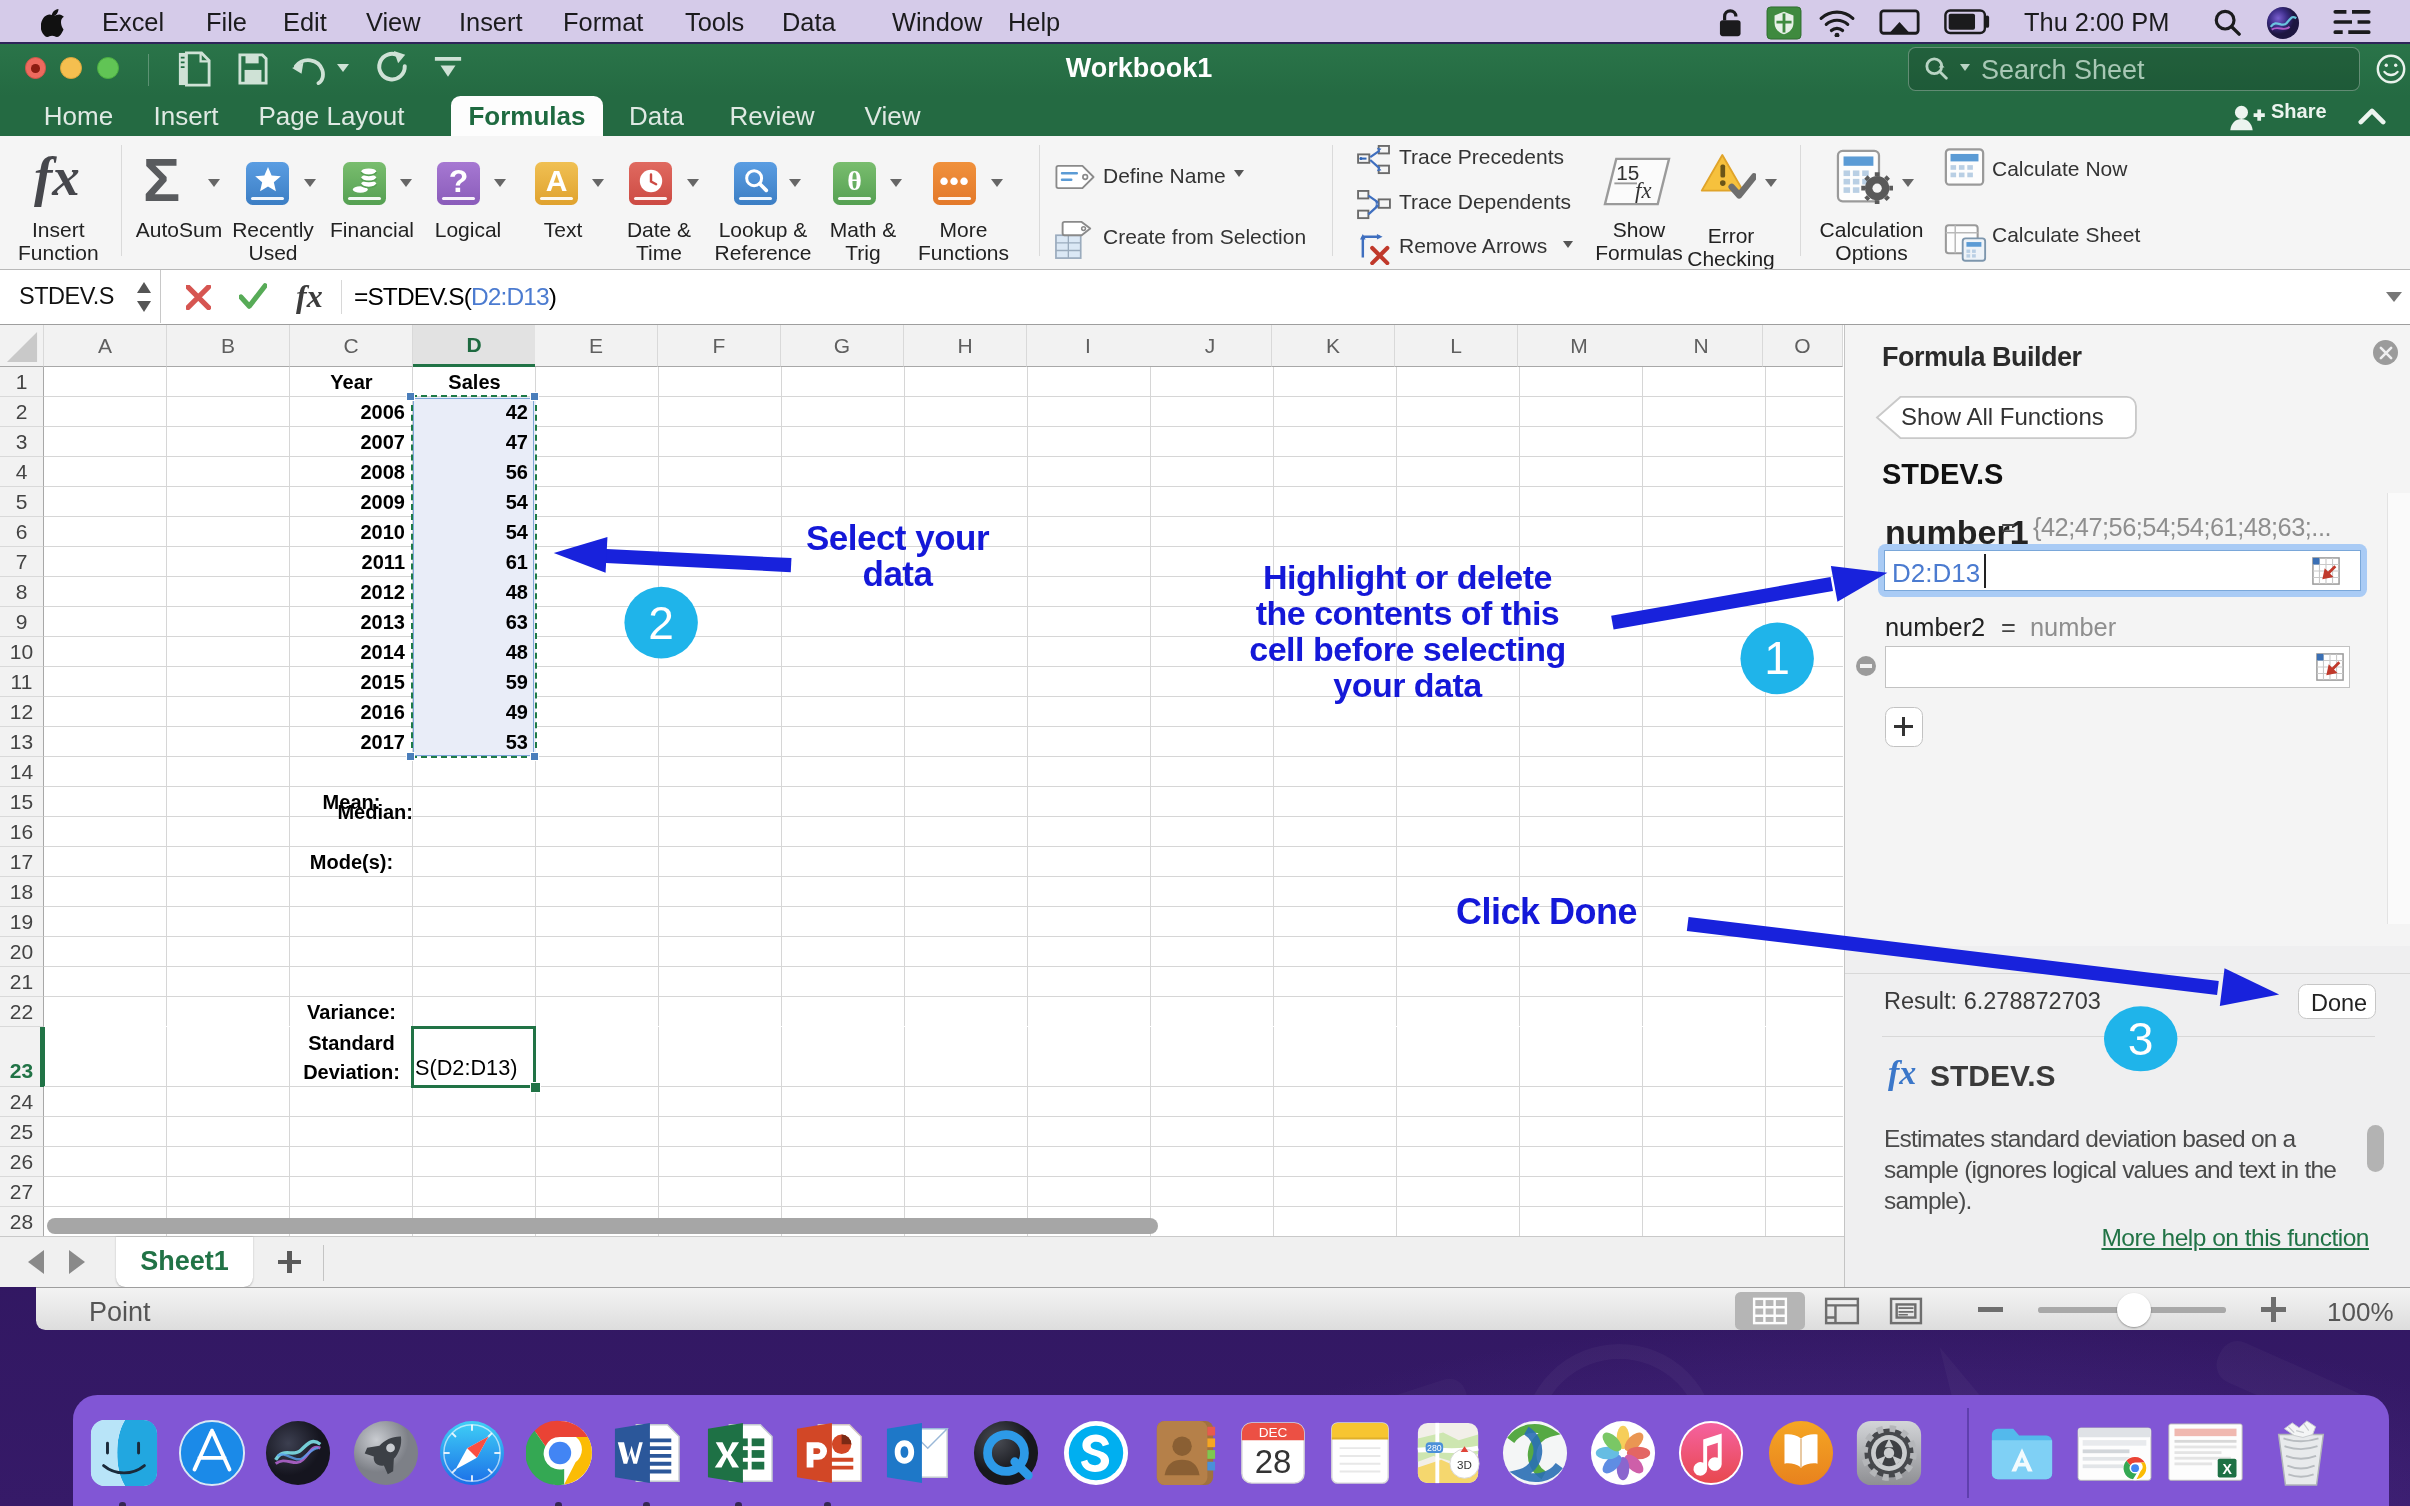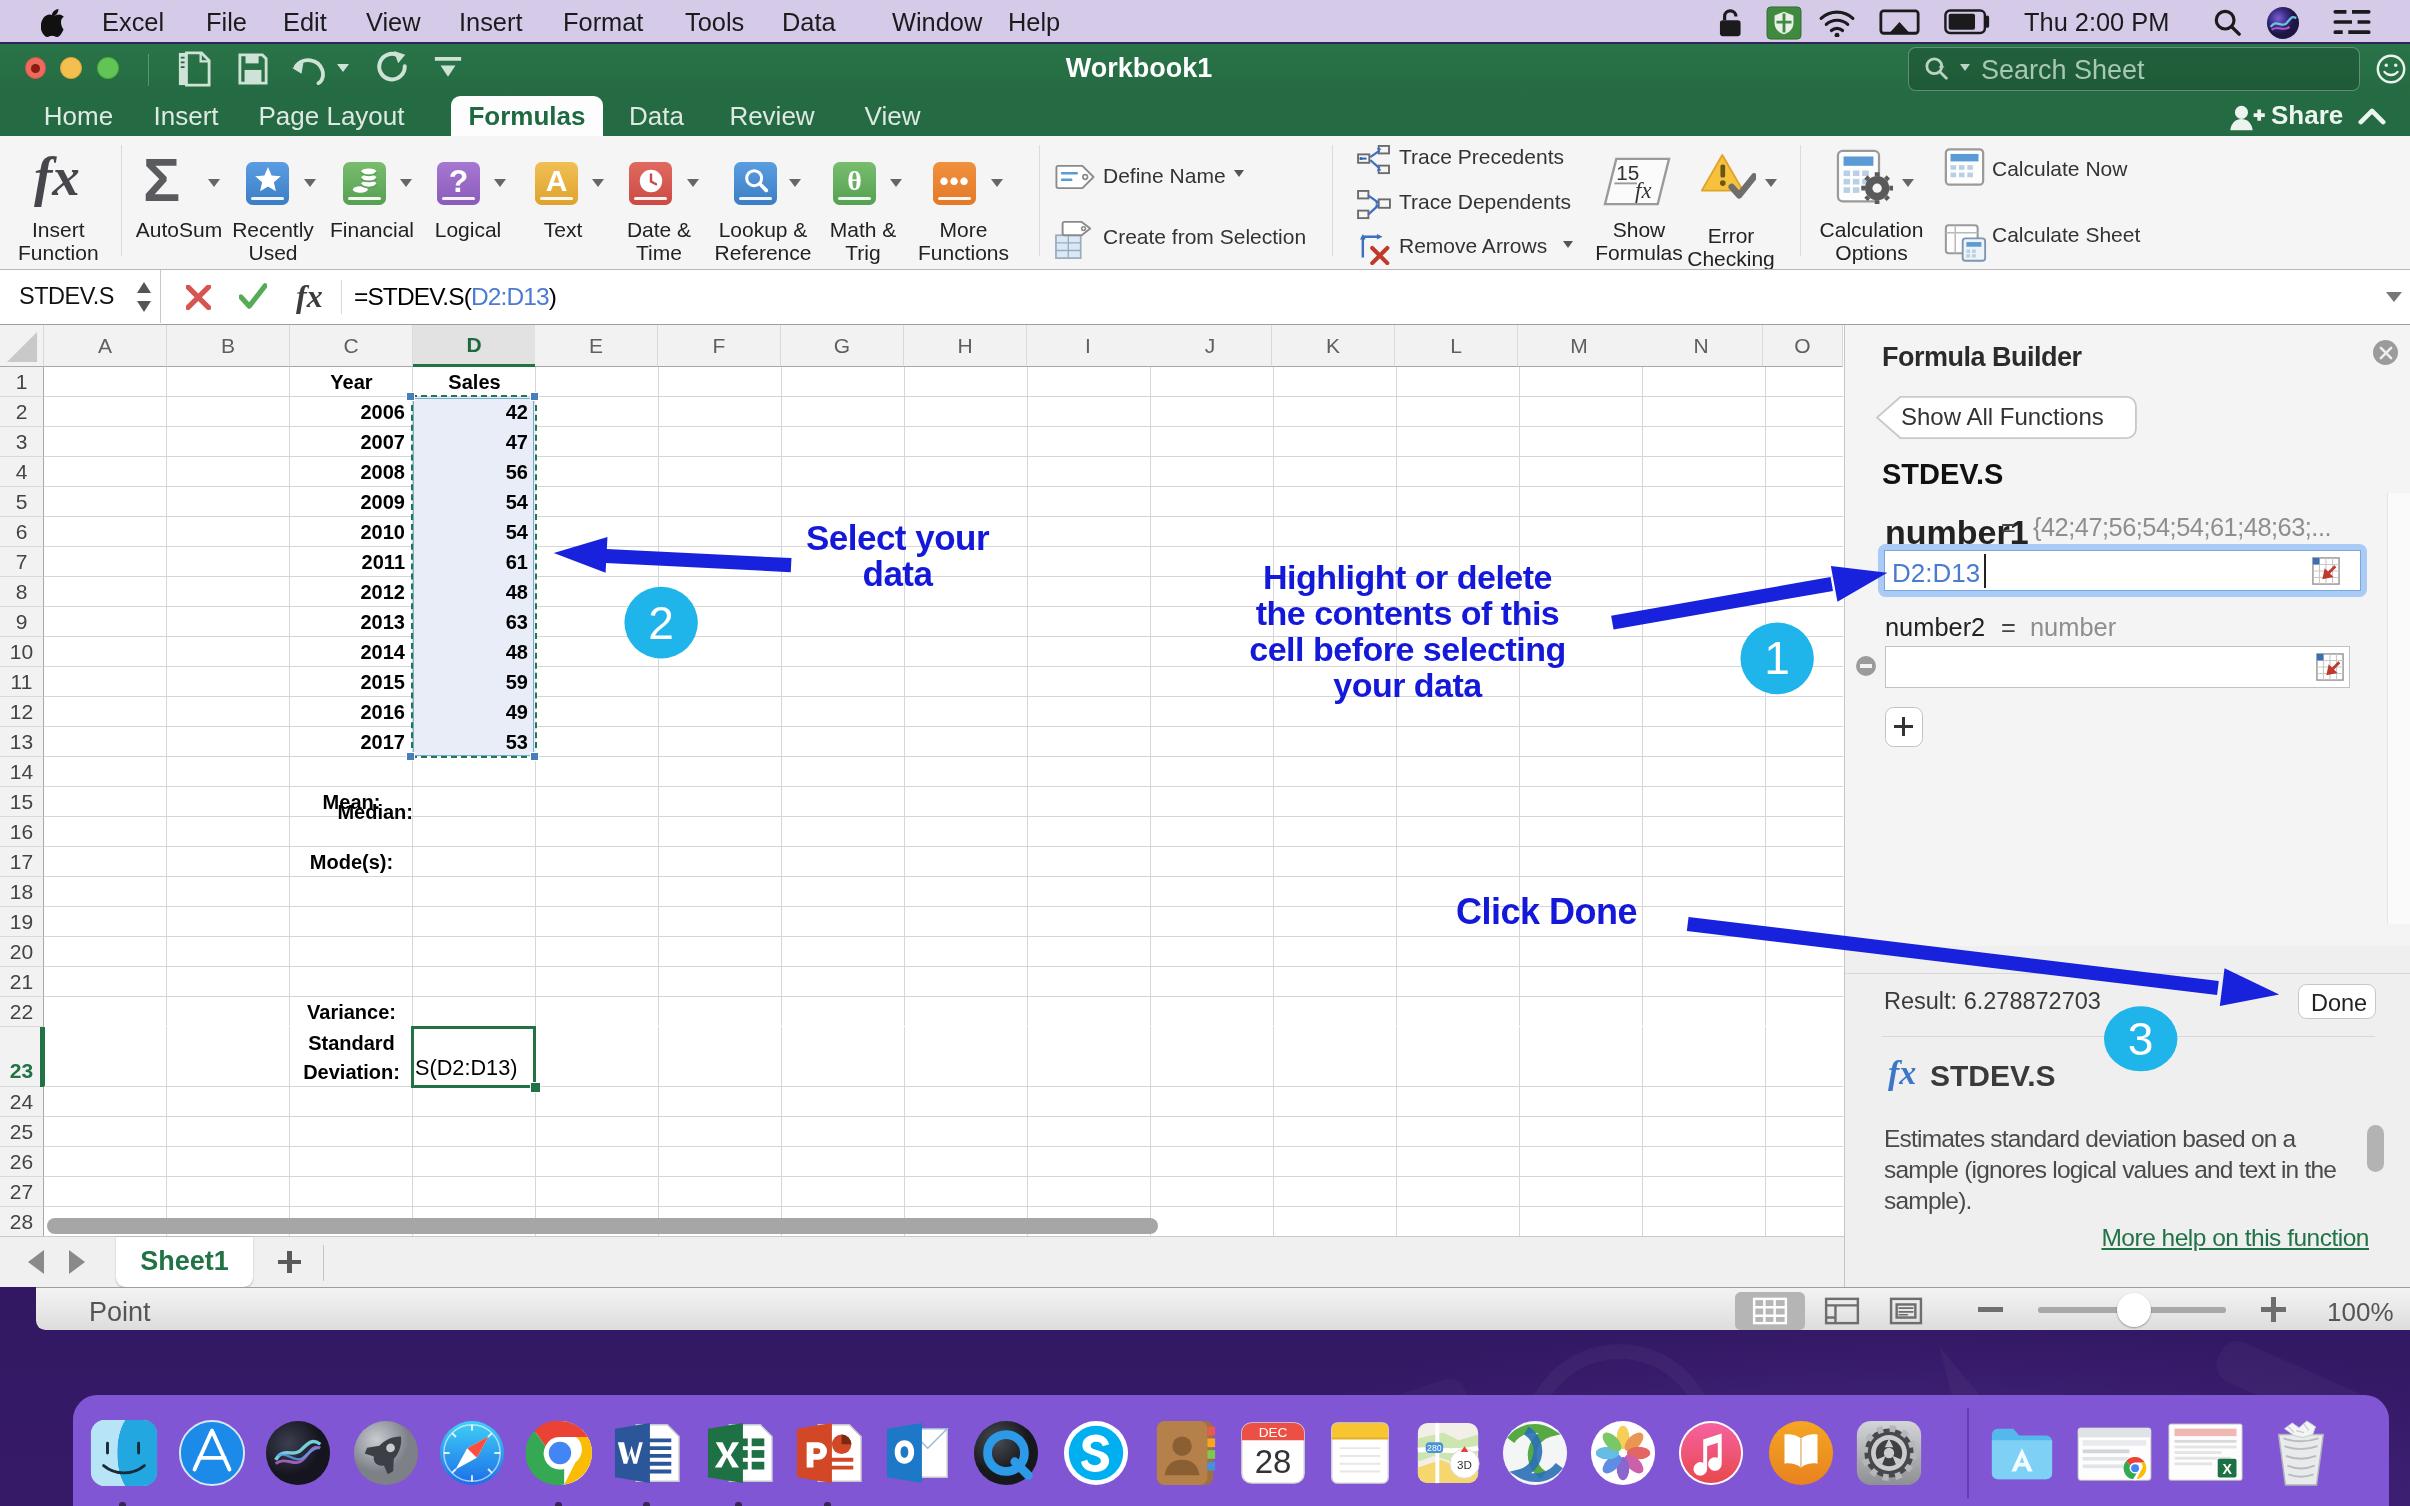--- a/index.html
+++ b/index.html
@@ -198,21 +198,21 @@
   <div class="tab" style="left:254px;width:155px">Page Layout</div>
   <div class="tab" id="tabsel">Formulas</div>
   <div class="tab" style="left:621px;width:71px">Data</div>
   <div class="tab" style="left:720px;width:104px">Review</div>
   <div class="tab" style="left:850px;width:85px">View</div>
   <svg class="abs" style="left:2228px;top:7.5px" width="40" height="28" viewBox="0 0 42 30">
       <circle cx="14" cy="9" r="7" fill="#ecf4ef"></circle>
       <path d="M2 28c1-8 6-12 12-12s11 4 12 12z" fill="#ecf4ef"></path>
       <path d="M33 6v12M27 12h12" stroke="#ecf4ef" stroke-width="4"></path>
     </svg>
-  <div class="abs" style="left:2271px;top:3.8px;font-size:26px;font-weight:bold;color:#ecf4ef">Share</div>
+  <div class="abs" style="left:2271px;top:3.8px;font-size:20px;font-weight:bold;color:#ecf4ef">Share</div>
   <svg class="abs" style="left:2358px;top:11.3px" width="28" height="19" viewBox="0 0 30 20">
       <path d="M3 16 L15 4 L27 16" stroke="#ecf4ef" stroke-width="5" fill="none" stroke-linecap="round" stroke-linejoin="round"></path>
     </svg>
 </div>
 
 <div id="ribbon" class="abs">
 
   <div class="abs" style="left:34px;top:9.4px;width:56px;height:56px;font-family:'Liberation Serif',serif;font-style:italic;font-weight:bold;font-size:55px;color:#46474c">fx</div>
   <div class="rlab" style="left:11.3px;top:83px;width:94px">Insert<br>Function</div>
   <div class="rsep" style="left:121px"></div>

